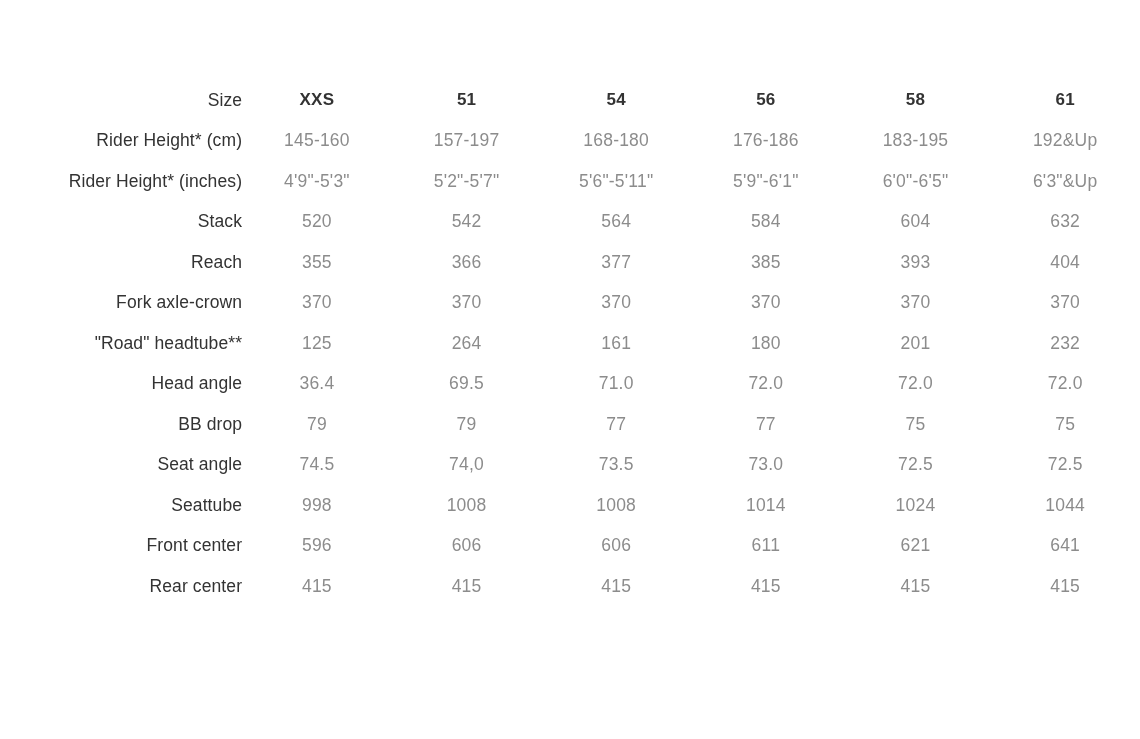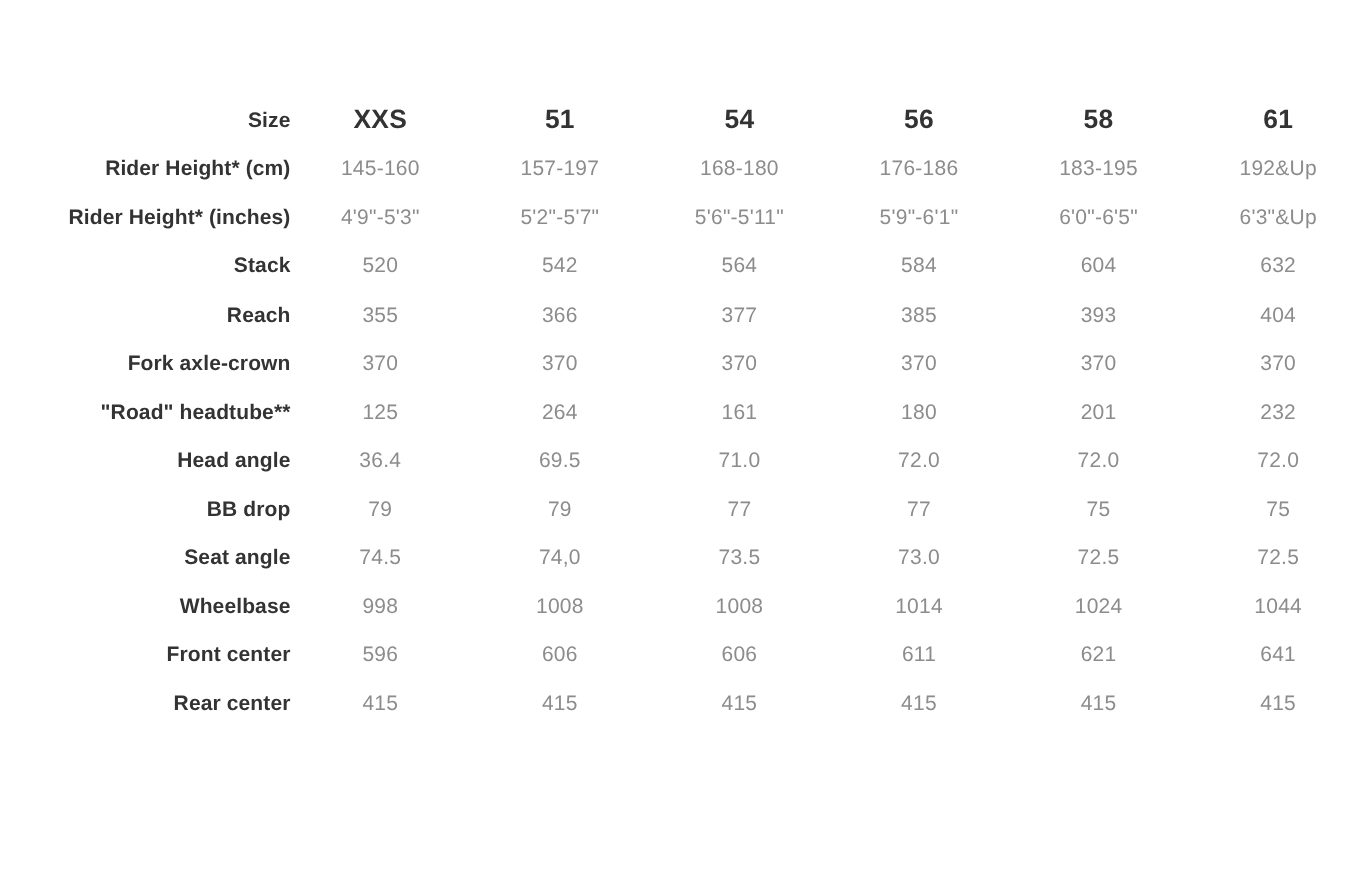--- a/index.html
+++ b/index.html
@@ -42,29 +42,29 @@
     border: none;
     vertical-align: middle;
     white-space: nowrap;
   }
 
   
   .row-label {
     text-align: right;
     padding-right: 16px;
     font-size: 17.5px;
-    font-weight: bold;
+    font-weight: normal;
     color: #333333;
     letter-spacing: 0.1px;
   }
 
   
   .col-head {
     text-align: center;
-    font-size: 22px;
+    font-size: 17px;
     font-weight: bold;
     color: #333333;
     letter-spacing: 0.2px;
   }
 
   
   .cell-value {
     text-align: center;
     font-size: 17.5px;
     font-weight: normal;
@@ -173,21 +173,21 @@
       <tr>
         <th class="row-label">Seat angle</th>
         <td class="cell-value">74.5</td>
         <td class="cell-value">74,0</td>
         <td class="cell-value">73.5</td>
         <td class="cell-value">73.0</td>
         <td class="cell-value">72.5</td>
         <td class="cell-value">72.5</td>
       </tr>
       <tr>
-        <th class="row-label">Wheelbase</th>
+        <th class="row-label">Seattube</th>
         <td class="cell-value">998</td>
         <td class="cell-value">1008</td>
         <td class="cell-value">1008</td>
         <td class="cell-value">1014</td>
         <td class="cell-value">1024</td>
         <td class="cell-value">1044</td>
       </tr>
       <tr>
         <th class="row-label">Front center</th>
         <td class="cell-value">596</td>

